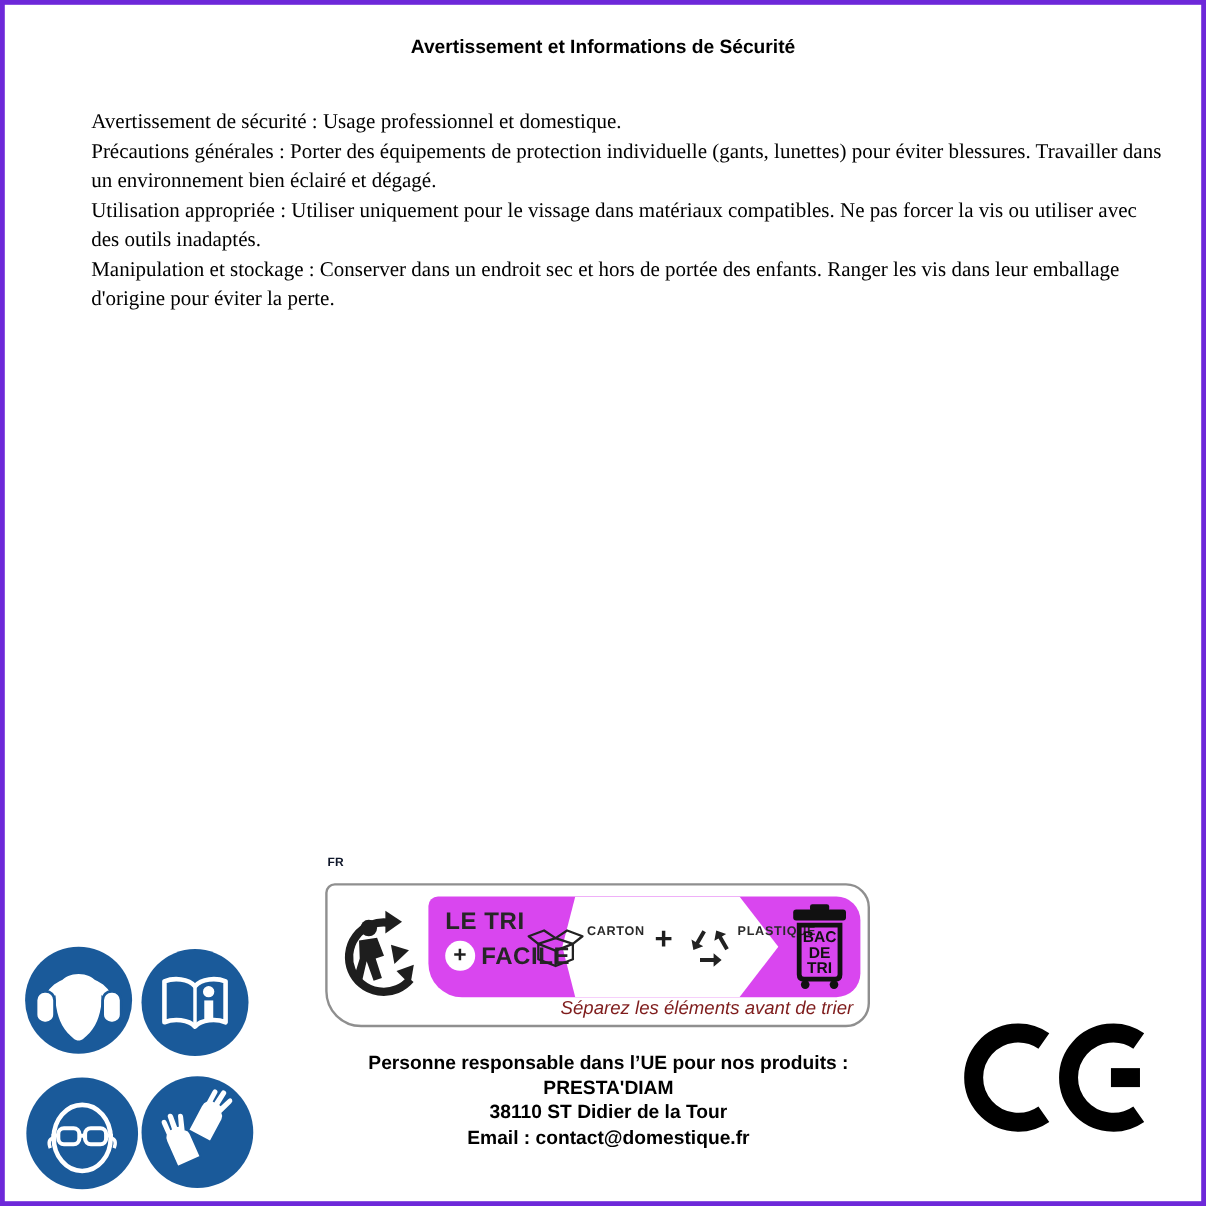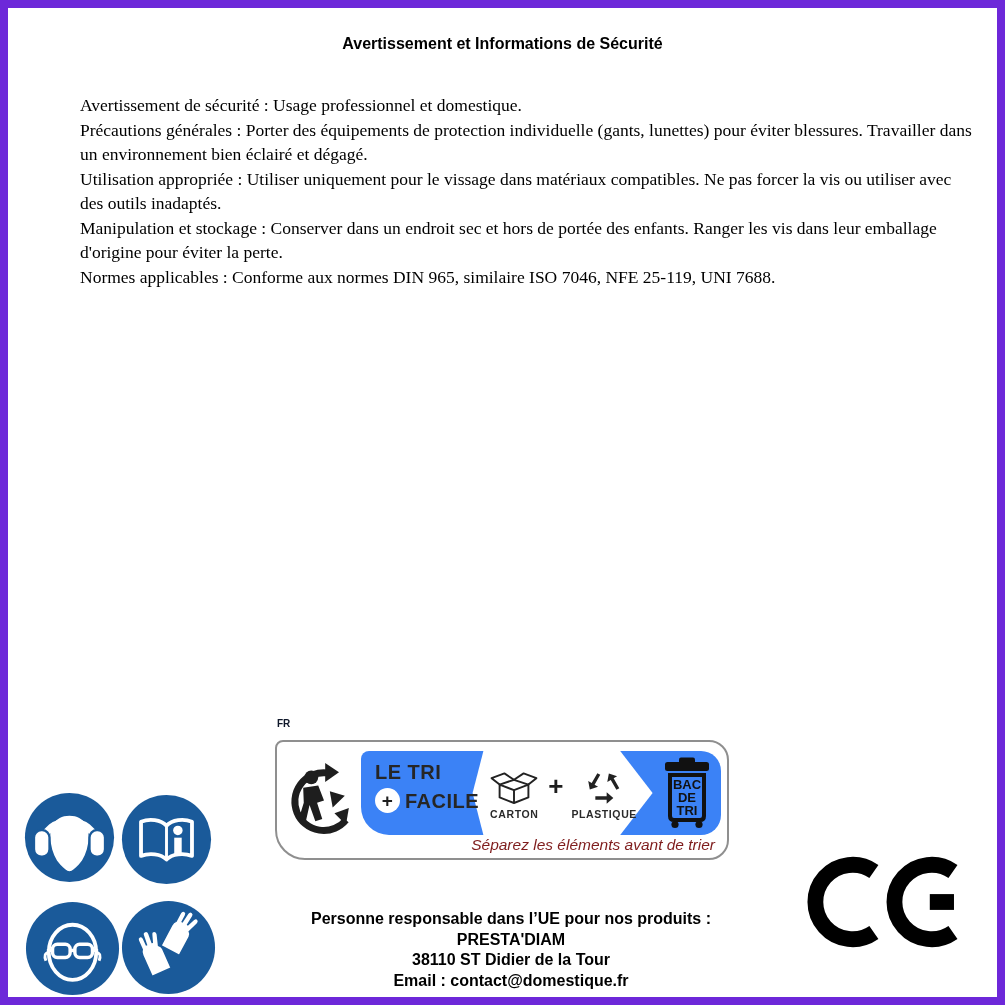--- a/index.html
+++ b/index.html
@@ -5,21 +5,21 @@
   html, body {
     margin: 0; padding: 0;
     width: 1005px; height: 1005px;
     background: #ffffff;
     font-family: "Liberation Sans", sans-serif;
     color: #000;
   }
   .page {
     position: absolute; inset: 0;
     width: 1005px; height: 1005px;
-    border: 8px solid #6d28d9;
+    border: 4px solid #6d28d9;
     box-sizing: border-box;
     background: #fff;
     overflow: hidden;
   }
   .doc-title {
     position: absolute; left: 0; top: 27px; width: 100%;
     text-align: center;
     font-size: 16px; font-weight: bold;
     margin: 0;
   }
@@ -48,21 +48,21 @@
     background: #fff;
     border: 2px solid #8f8f8f;
     border-radius: 8px 20px 20px 30px;
     box-sizing: border-box;
   }
   .triman-logo { position: absolute; left: 10px; top: 8px; width: 74px; height: 94px; }
   .triman-logo svg { width: 100%; height: 100%; display: block; }
   .tri-yellow {
     position: absolute; left: 84px; top: 9px;
     width: 360px; height: 84px;
-    background: #3b82f6;
+    background: #d946ef;
     border-radius: 8px 20px 20px 28px;
   }
   .tri-headline {
     position: absolute; left: 14px; top: 9px;
     color: #262626; font-weight: 800; font-size: 20px; line-height: 24px;
     letter-spacing: 0.5px;
   }
   .tri-headline .row2 { display: flex; align-items: center; gap: 5px; margin-top: 4px; }
   .plus-circle {
     width: 25px; height: 25px; border-radius: 50%;
@@ -73,58 +73,57 @@
   }
   .tri-chevron {
     position: absolute; left: 0; top: 0; width: 100%; height: 100%;
     background: #fff;
     clip-path: polygon(31% 50%, 34% 0, 72% 0, 81% 50%, 72% 100%, 34% 100%);
   }
   .tri-materials {
     position: absolute; left: 31%; top: 0; width: 50%; height: 100%;
     display: flex; align-items: center; justify-content: center; gap: 8px;
   }
-  .material { display: flex; flex-direction: column; align-items: center; }
+  .material { display: flex; flex-direction: row; align-items: flex-start; }
   .material svg { display: block; }
   .material-label {
     font-size: 10.5px; font-weight: bold; color: #2a2a2a; letter-spacing: 0.6px;
     margin-top: 1px;
   }
   .materials-plus { font-size: 26px; font-weight: 800; color: #1e1e1e; margin-top: -14px; }
   .tri-bin { position: absolute; right: 9px; top: 4px; width: 50px; height: 74px; }
   .tri-bin svg { width: 100%; height: 100%; display: block; }
   .tri-footer {
     position: absolute; right: 12px; bottom: 4px;
     font-style: italic; font-size: 15.5px; color: #7f1d1d;
   }
 
   
   .responsible {
     position: absolute; left: 253px; top: 873px; width: 500px;
-    text-align: center; font-weight: bold; font-size: 16px; line-height: 20.5px; margin-top: 28px;
+    text-align: center; font-weight: bold; font-size: 16px; line-height: 20.5px;
   }
   .responsible div { margin: 0; }
 
   
   .ce-mark { position: absolute; left: 799px; top: 845px; width: 160px; height: 98px; }
   .ce-mark svg { width: 100%; height: 100%; display: block; }
 </style>
 </head>
 <body>
 
 <div class="page">
 
   <h1 class="doc-title">Avertissement et Informations de Sécurité</h1>
 
   <div class="body-text">
     <p>Avertissement de sécurité : Usage professionnel et domestique.</p>
     <p>Précautions générales : Porter des équipements de protection individuelle (gants, lunettes) pour éviter blessures. Travailler dans un environnement bien éclairé et dégagé.</p>
     <p>Utilisation appropriée : Utiliser uniquement pour le vissage dans matériaux compatibles. Ne pas forcer la vis ou utiliser avec des outils inadaptés.</p>
     <p>Manipulation et stockage : Conserver dans un endroit sec et hors de portée des enfants. Ranger les vis dans leur emballage d'origine pour éviter la perte.</p>
-    <p>Normes applicables : Conforme aux normes DIN 965, similaire ISO 7046, NFE 25-119, UNI 7688.</p>
   </div>
 
   <div class="ppe-icon ppe-ear">
     <svg viewBox="0 0 100 100">
       <circle cx="50" cy="50" r="49" fill="#1A5A9A"></circle>
       <path d="M21 58 C21 24 79 24 79 58" stroke="#fff" stroke-width="8" fill="none"></path>
       <path d="M50 26 C33 26 27 40 29.5 56 C31 66 34.5 74 40 80 C44 84 47 87 50 87 C53 87 56 84 60 80 C65.5 74 69 66 70.5 56 C73 40 67 26 50 26 Z" fill="#fff"></path>
       <rect x="11" y="42" width="17" height="29" rx="8" fill="#fff" stroke="#1A5A9A" stroke-width="2.5"></rect>
       <rect x="72" y="42" width="17" height="29" rx="8" fill="#fff" stroke="#1A5A9A" stroke-width="2.5"></rect>
     </svg>

